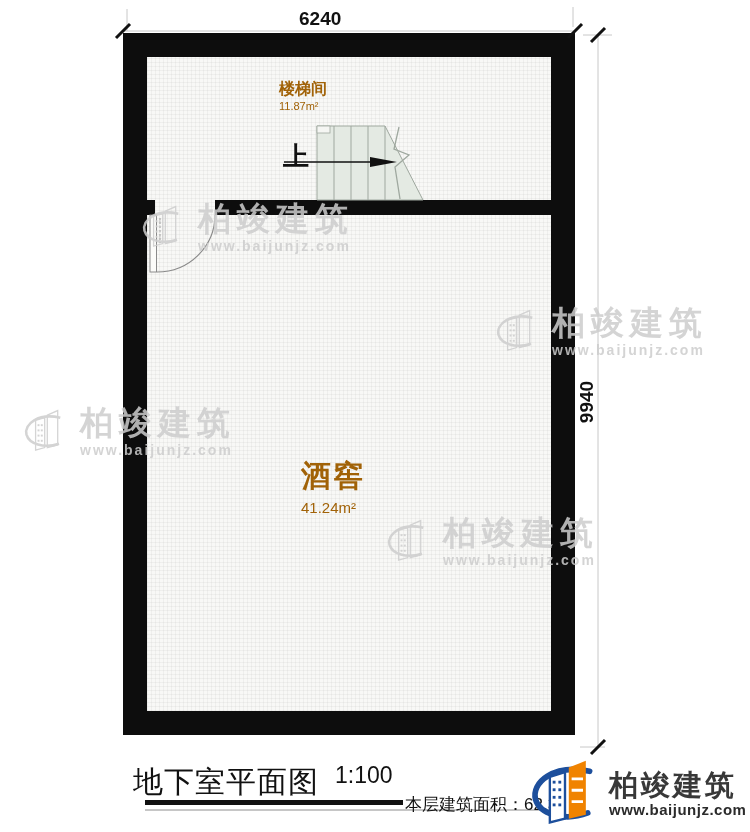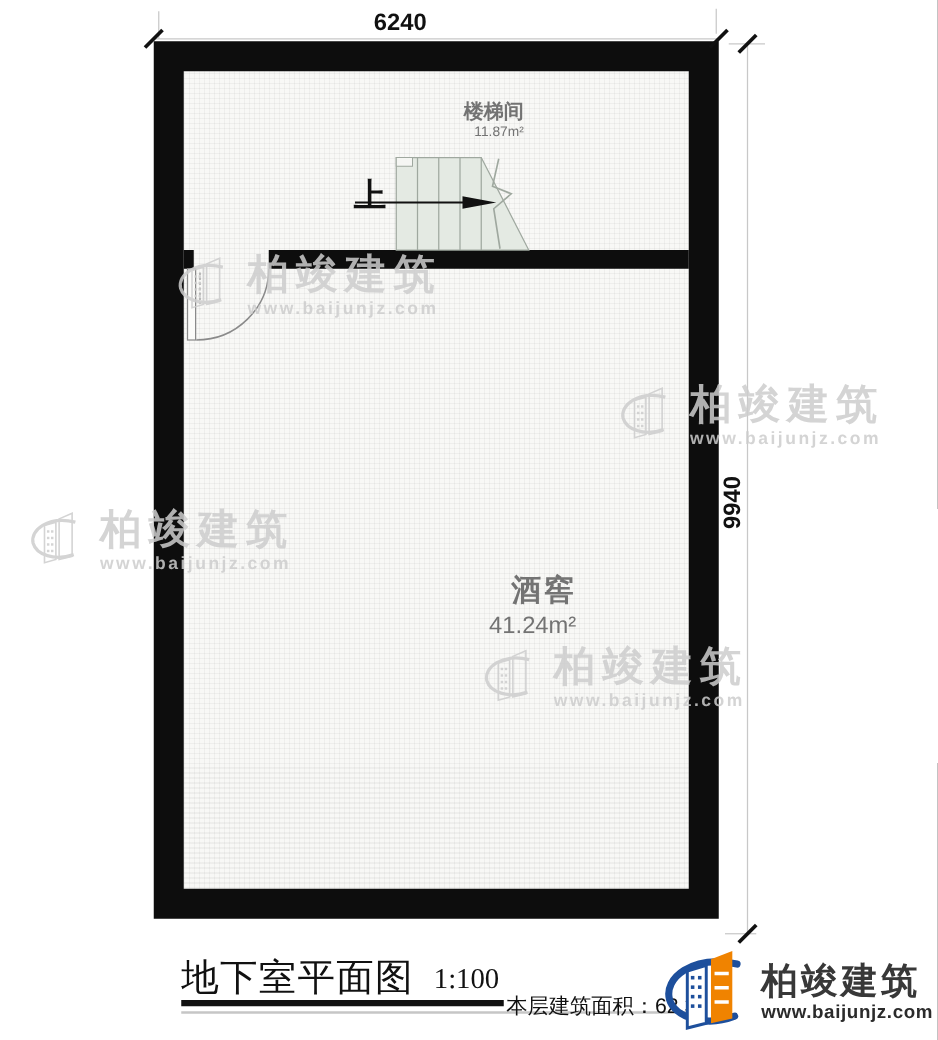--- a/index.html
+++ b/index.html
@@ -17,41 +17,41 @@
   .iwall{background:#0d0d0d;z-index:3;}
   .iwall-stub{left:147px;top:200px;width:8px;height:15px;}
   .iwall-main{left:215px;top:200px;width:336px;height:15px;}
 
   svg.overlay{left:0;top:0;width:750px;height:832px;z-index:4;pointer-events:none;}
 
   
   .dim-label{font-weight:bold;font-size:19px;color:#111;z-index:5;white-space:nowrap;}
   .dim-top{left:299px;top:8px;width:100px;text-align:left;}
   .dim-right{left:587px;top:402px;transform:translate(-50%,-50%) rotate(-90deg);}
-  .room-label{z-index:5;text-align:right;color:#737373;}
+  .room-label{z-index:5;text-align:left;color:#a16207;}
   .room-label .rname{font-weight:bold;}
   .room-label .rarea{font-weight:normal;}
   .lbl-stairwell{left:279px;top:79px;width:140px;}
   .lbl-stairwell .rname{font-size:16px;}
   .lbl-stairwell .rarea{font-size:11px;}
   .lbl-cellar{left:301px;top:456px;width:160px;}
-  .lbl-cellar .rname{font-size:24px;letter-spacing:2px;}
-  .lbl-cellar .rarea{font-size:19px;margin-top:2px;}
+  .lbl-cellar .rname{font-size:30px;letter-spacing:2px;}
+  .lbl-cellar .rarea{font-size:15px;margin-top:2px;}
   .up-label{left:283px;top:139px;font-size:26px;font-weight:bold;z-index:5;}
 
   
   .wm{display:flex;align-items:center;gap:8px;color:#cdcdcd;opacity:0.85;
       z-index:6;pointer-events:none;white-space:nowrap;}
   .wm .wm-name{font-size:33px;font-weight:bold;letter-spacing:6px;line-height:1;}
   .wm .wm-site{font-size:14px;font-weight:bold;letter-spacing:2px;margin-top:3px;}
   .wm1{left:138px;top:202px;} .wm2{left:20px;top:406px;}
   .wm3{left:492px;top:306px;} .wm4{left:383px;top:516px;}
 
   
-  .ftitle{left:145px;top:762px;z-index:5;display:flex;align-items:center;gap:16px;font-family:Liberation Serif, serif;}
+  .ftitle{left:133px;top:762px;z-index:5;display:flex;align-items:flex-start;gap:16px;}
   .ftitle .t1{font-size:30px;font-weight:500;letter-spacing:1px;}
   .ftitle .t2{font-size:23px;font-weight:500;}
   .rule-thick{left:145px;top:800px;width:258px;height:5px;background:#111;z-index:5;}
   .rule-thin{left:145px;top:809px;width:412px;height:2px;background:#c6c6c6;z-index:5;}
   .farea{left:405px;top:793px;font-size:17px;z-index:5;white-space:nowrap;}
   .brand{left:527px;top:758px;display:flex;align-items:center;gap:6px;z-index:7;}
   .brand-text .bname{font-size:29px;font-weight:bold;color:#383838;letter-spacing:3px;line-height:1.1;}
   .brand-text .bsite{font-size:15px;font-weight:bold;color:#2b2b2b;letter-spacing:0.5px;}
 </style>
 </head>

